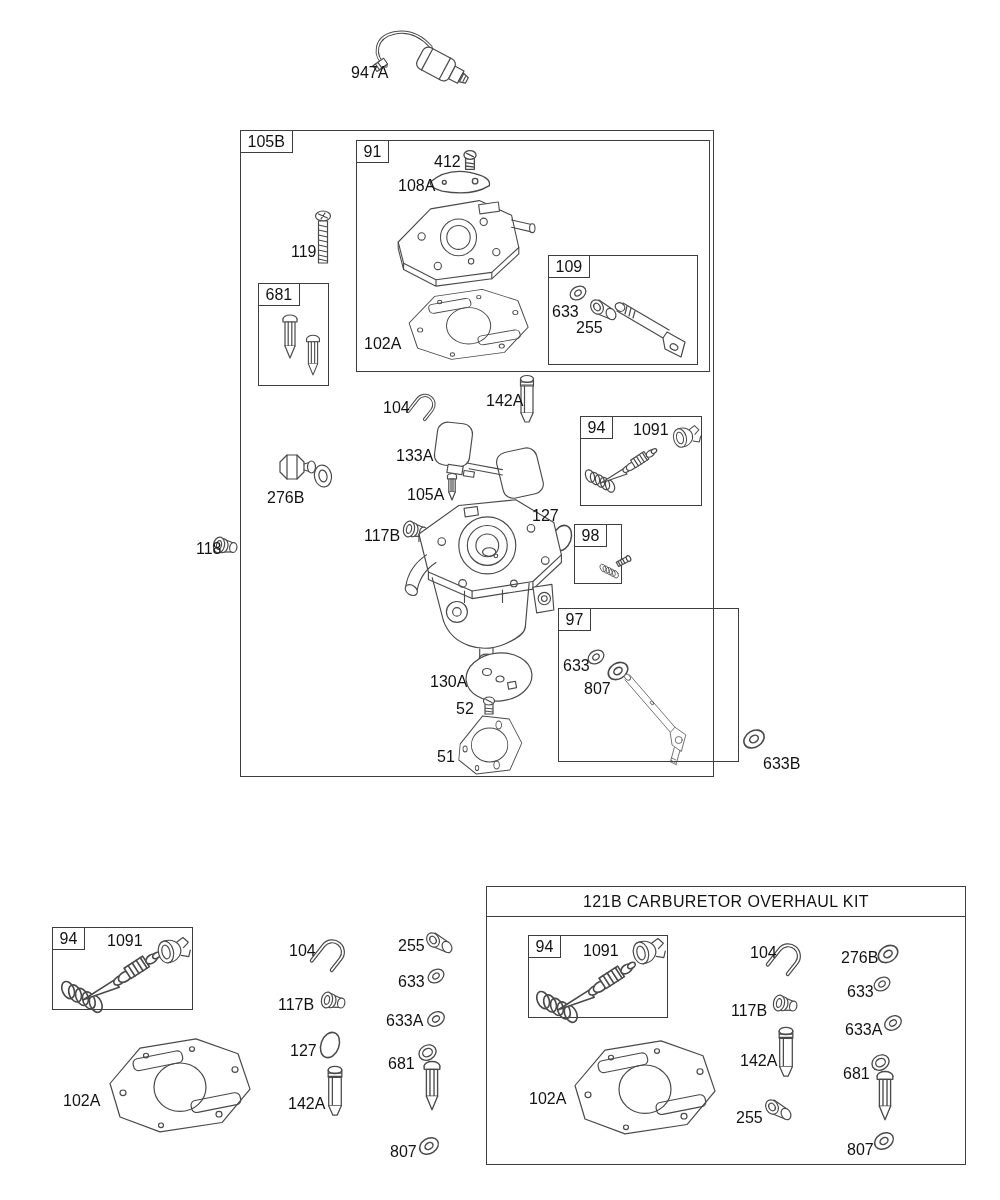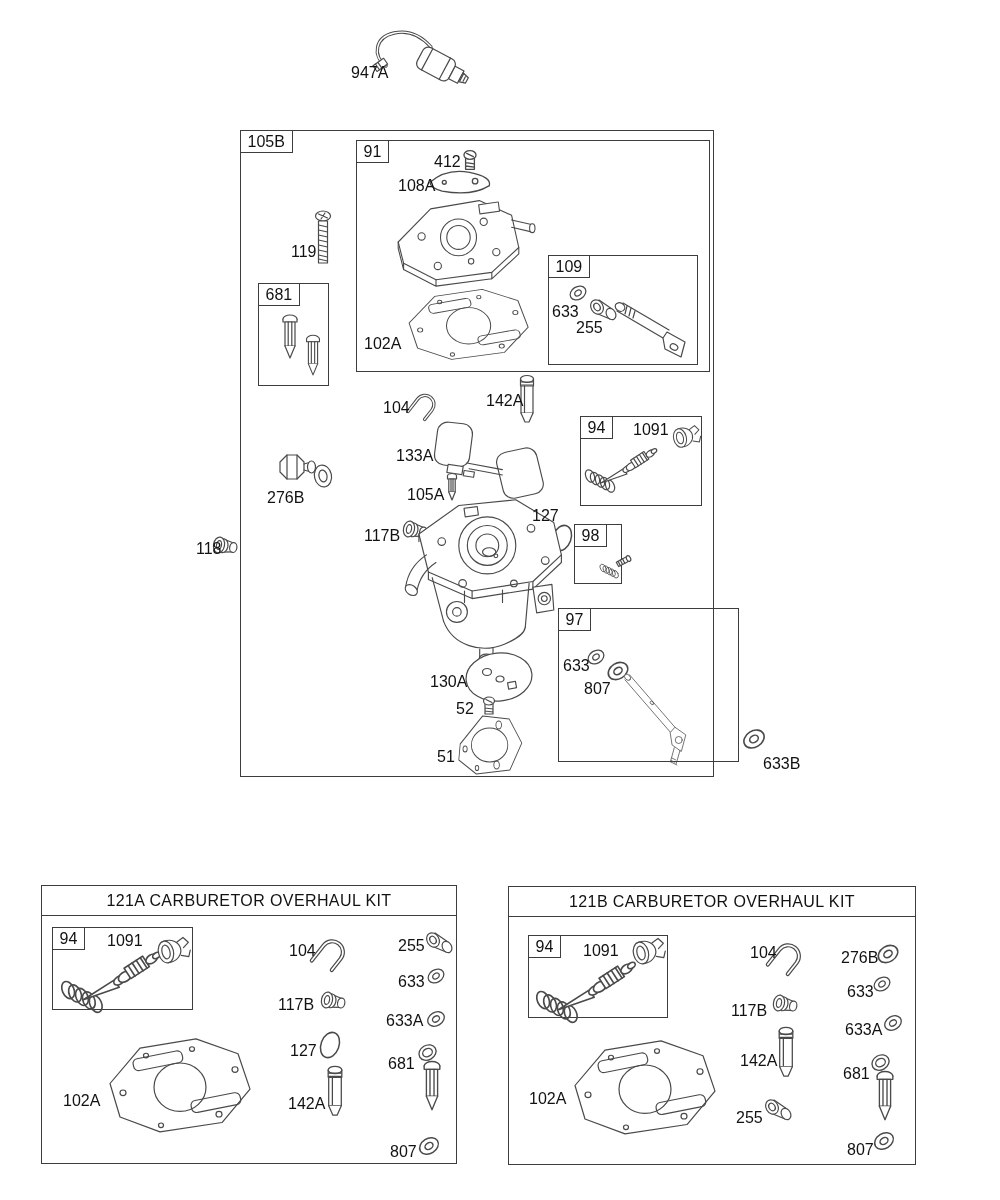--- a/index.html
+++ b/index.html
@@ -33,27 +33,24 @@
   <div class="gbox" style="left:580px;top:416px;width:122px;height:90px">
     <span class="boxlabel">94</span>
   </div>
   <div class="gbox" style="left:574px;top:524px;width:48px;height:60px">
     <span class="boxlabel">98</span>
   </div>
   <div class="gbox" style="left:558px;top:608px;width:181px;height:154px">
     <span class="boxlabel">97</span>
   </div>
 
-  <div class="gbox" style="left:41px;top:885px;width:416px;height:279px">
-    <div class="kit-header">121A CARBURETOR OVERHAUL KIT</div>
-  </div>
   <div class="gbox" style="left:52px;top:927px;width:141px;height:83px">
     <span class="boxlabel">94</span>
   </div>
-  <div class="gbox" style="left:508px;top:886px;width:408px;height:279px">
+  <div class="gbox" style="left:486px;top:886px;width:480px;height:279px">
     <div class="kit-header">121B CARBURETOR OVERHAUL KIT</div>
   </div>
   <div class="gbox" style="left:528px;top:935px;width:140px;height:83px">
     <span class="boxlabel">94</span>
   </div>
 
   <svg class="art" width="1000" height="1200" viewBox="0 0 1000 1200">
     <defs>
       <g id="ring">
         <ellipse rx="8" ry="6" transform="rotate(-32)" fill="#fff"></ellipse>

